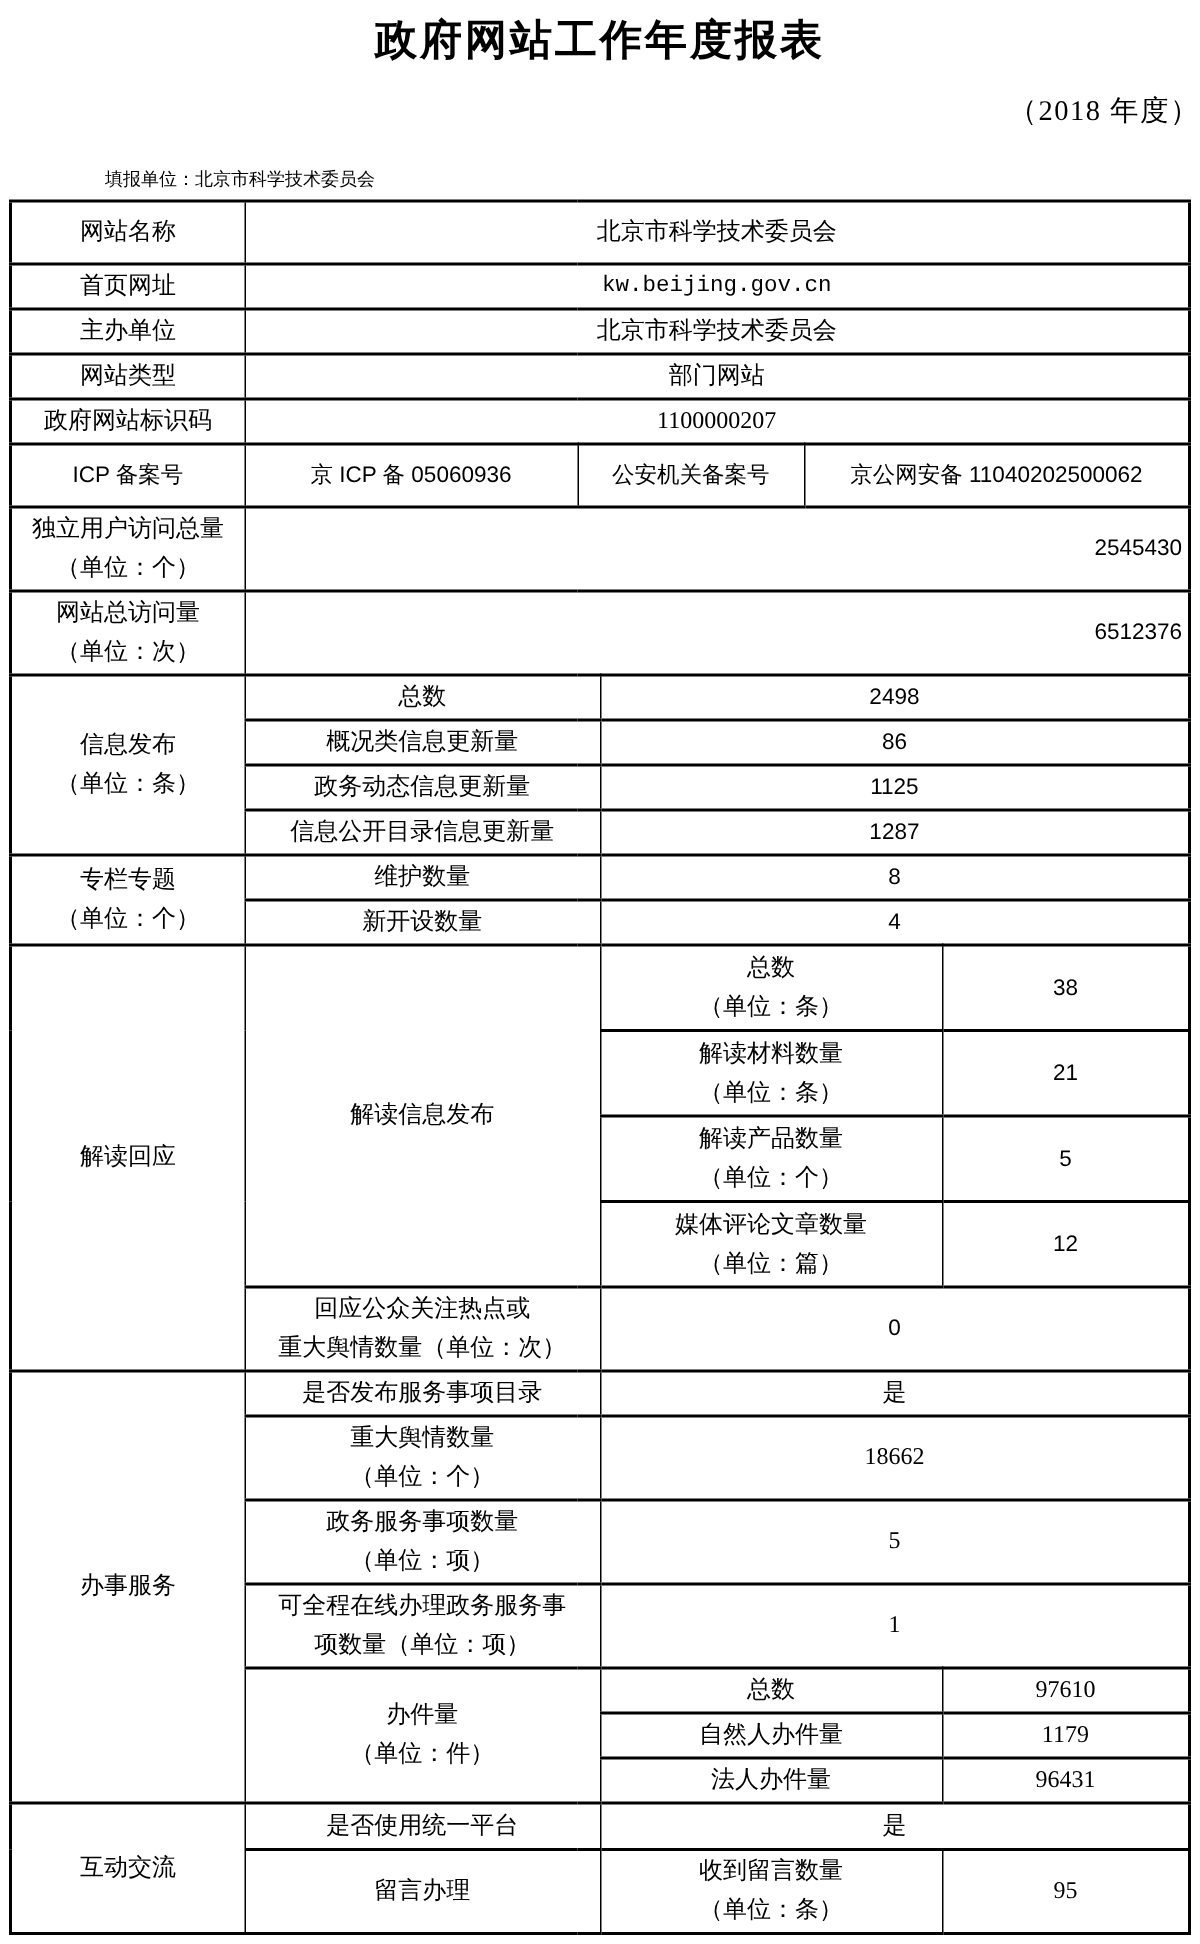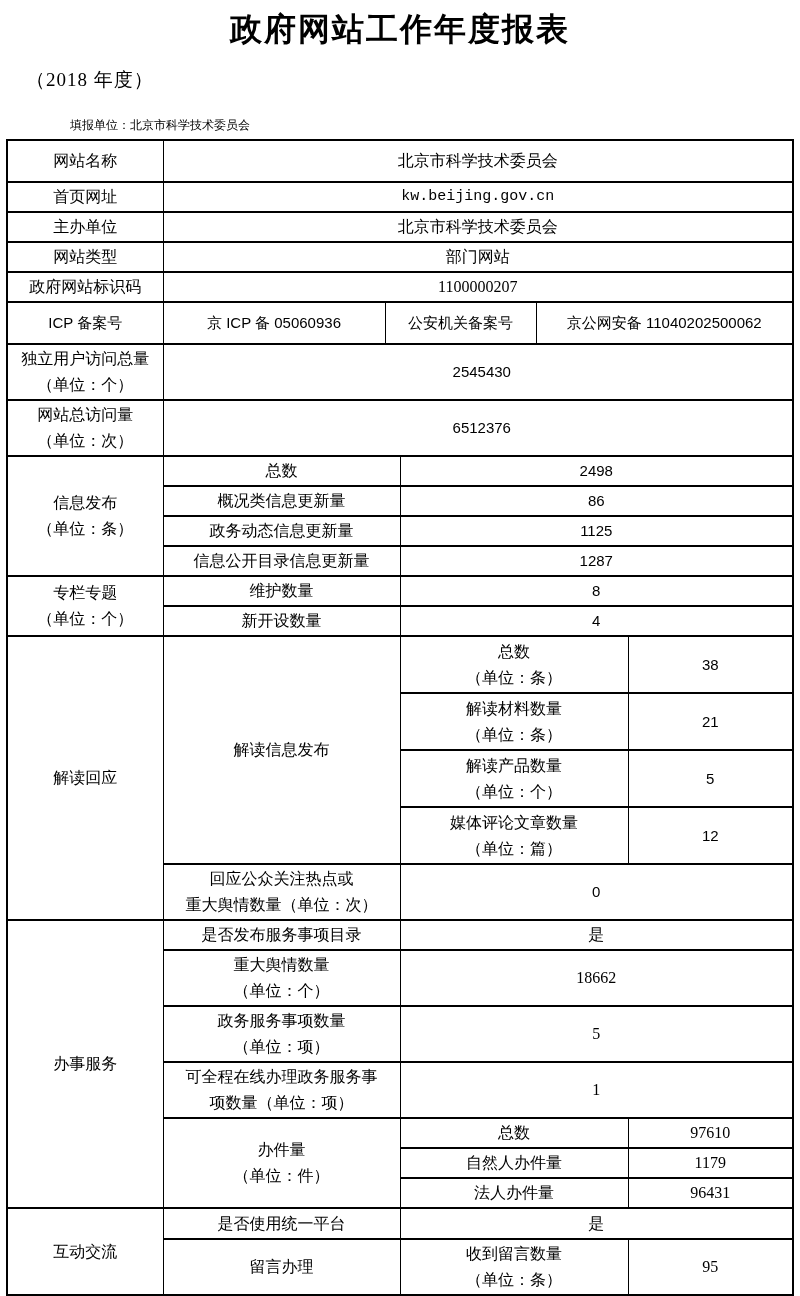--- a/index.html
+++ b/index.html
@@ -3,41 +3,41 @@
 <meta charset="utf-8">
 <style>
   html,body{margin:0;padding:0;}
   body{
     width:800px;height:1296px;background:#ffffff;color:#000;
     font-family:"Liberation Serif","DejaVu Serif",serif;
     overflow:hidden;
   }
   .page-title{
     margin:8px 0 0 0;text-align:center;
-    font-size:32px;font-weight:700;letter-spacing:2px;
+    font-size:28px;font-weight:700;letter-spacing:2px;
   }
   .subtitle{
-    margin-top:15px;text-align:left;font-size:19px;letter-spacing:1px;margin-left:26px;
+    margin-top:15px;text-align:right;font-size:19px;letter-spacing:1px;
   }
   .filing-line{
     margin:24px 0 5px 70px;font-size:12px;
   }
   table.report{
     border-collapse:collapse;table-layout:fixed;
     margin-left:6px;width:786px;
     border:2px solid #000;
   }
   td{
     border:solid #000;border-width:2px 1px;
     text-align:center;vertical-align:middle;
     font-size:16px;line-height:26px;
     padding:1px 4px;white-space:pre-line;
     overflow:hidden;
   }
-  td.left{text-align:center;padding-left:12px;}
+  td.left{text-align:right;padding-left:12px;}
   td.sans{font-family:"Liberation Sans","DejaVu Sans",sans-serif;font-size:15px;}
   td.mono{font-family:"Liberation Mono","DejaVu Sans Mono",monospace;font-size:15px;}
   tr.h34{height:42px;} tr.h31{height:31px;} tr.h30{height:30px;}
   tr.h29{height:29px;} tr.h28{height:28px;}
   tr.h54{height:54px;margin-left:20px;} tr.h55{height:55px;} tr.h56{height:56px;margin-left:40px;} tr.h57{height:57px;}
   .page-number{
     margin-top:17px;text-align:center;font-size:14px;
     font-family:"Liberation Sans","DejaVu Sans",sans-serif;
   }
 </style>

